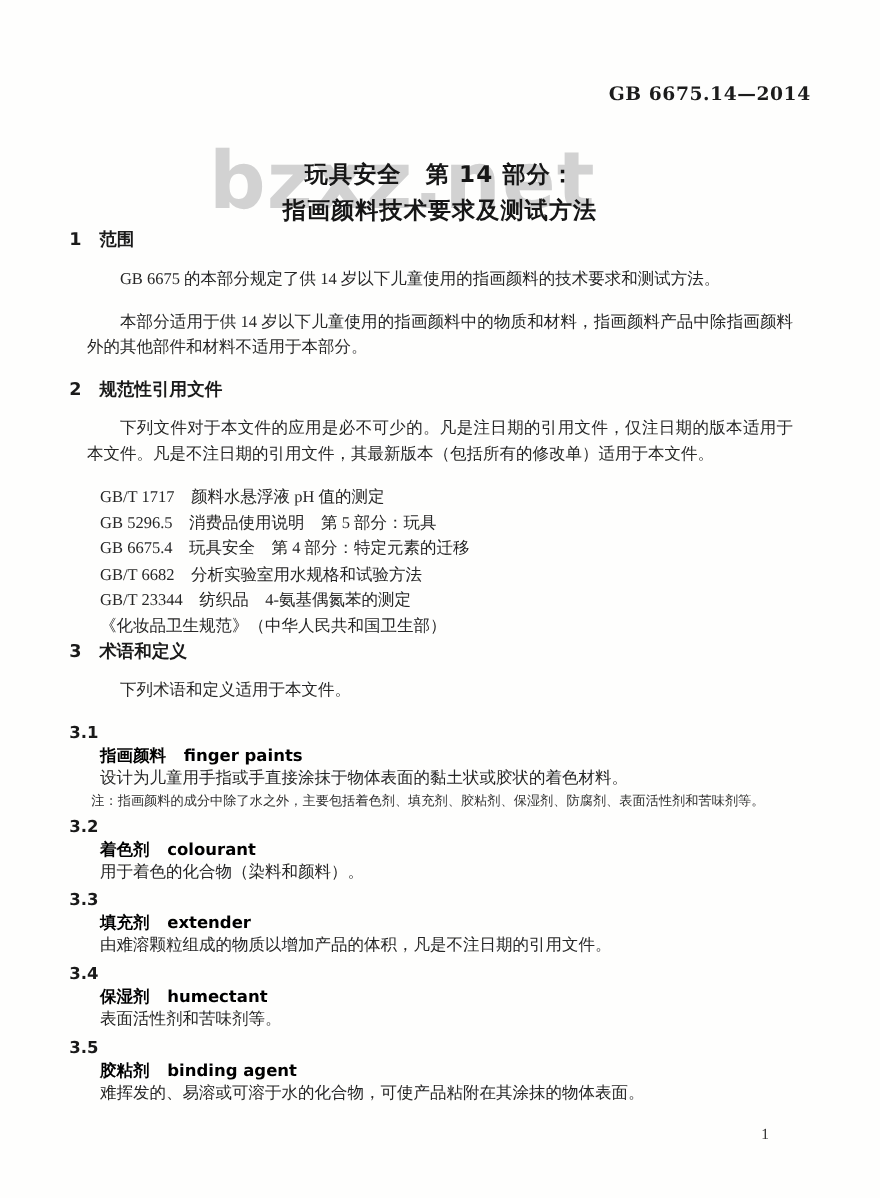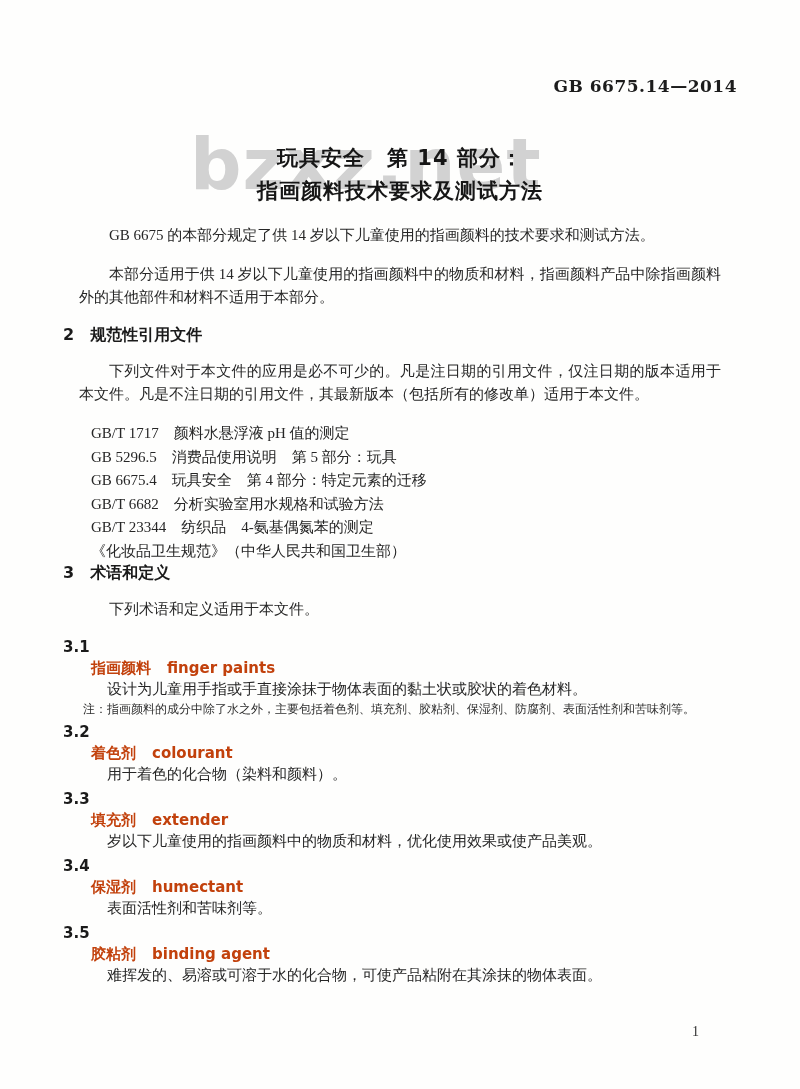--- a/index.html
+++ b/index.html
@@ -81,25 +81,25 @@
     font-weight:700;
     font-size:15px;
     line-height:21px;
     color:#1a1a1a;
   }
   .term-line{
     margin-left:28px;
     line-height:21px;
     font-family:"DejaVu Sans","Liberation Sans",sans-serif;
     font-weight:700;
-    color:#c2410c;
+    color:#000000;
   }
   .term-en{margin-left:16px;}
   .term-def{
-    margin-left:44px;
+    margin-left:28px;
     line-height:21px;
     text-align:justify;
   }
   .term-note{
     margin-left:20px;
     font-size:12px;
     line-height:18px;
     color:#2e2e2e;
   }
   .page-number{
@@ -119,20 +119,21 @@
 
   <div class="content">
 
     <div class="doc-code">GB 6675.14—2014</div>
 
     <div class="doc-title">
       <div>玩具安全　第 14 部分：</div>
       <div>指画颜料技术要求及测试方法</div>
     </div>
 
+    <h2 class="sec mt-s1">1　范围</h2>
     <p class="body indent after-head">GB 6675 的本部分规定了供 14 岁以下儿童使用的指画颜料的技术要求和测试方法。</p>
     <p class="body indent">本部分适用于供 14 岁以下儿童使用的指画颜料中的物质和材料，指画颜料产品中除指画颜料外的其他部件和材料不适用于本部分。</p>
 
     <h2 class="sec mt-s2">2　规范性引用文件</h2>
     <p class="body indent after-head">下列文件对于本文件的应用是必不可少的。凡是注日期的引用文件，仅注日期的版本适用于本文件。凡是不注日期的引用文件，其最新版本（包括所有的修改单）适用于本文件。</p>
     <ul class="ref-list">
       <li>GB/T 1717　颜料水悬浮液 pH 值的测定</li>
       <li>GB 5296.5　消费品使用说明　第 5 部分：玩具</li>
       <li>GB 6675.4　玩具安全　第 4 部分：特定元素的迁移</li>
       <li>GB/T 6682　分析实验室用水规格和试验方法</li>
@@ -158,21 +159,21 @@
         <span>着色剂</span><span class="term-en">colourant</span>
       </div>
       <div class="term-def">用于着色的化合物（染料和颜料）。</div>
     </div>
 
     <div class="term">
       <div class="term-num">3.3</div>
       <div class="term-line">
         <span>填充剂</span><span class="term-en">extender</span>
       </div>
-      <div class="term-def">岁以下儿童使用的指画颜料中的物质和材料，优化使用效果或使产品美观。</div>
+      <div class="term-def">由难溶颗粒组成的物质以增加产品的体积，凡是不注日期的引用文件。</div>
     </div>
 
     <div class="term">
       <div class="term-num">3.4</div>
       <div class="term-line">
         <span>保湿剂</span><span class="term-en">humectant</span>
       </div>
       <div class="term-def">表面活性剂和苦味剂等。</div>
     </div>
 

